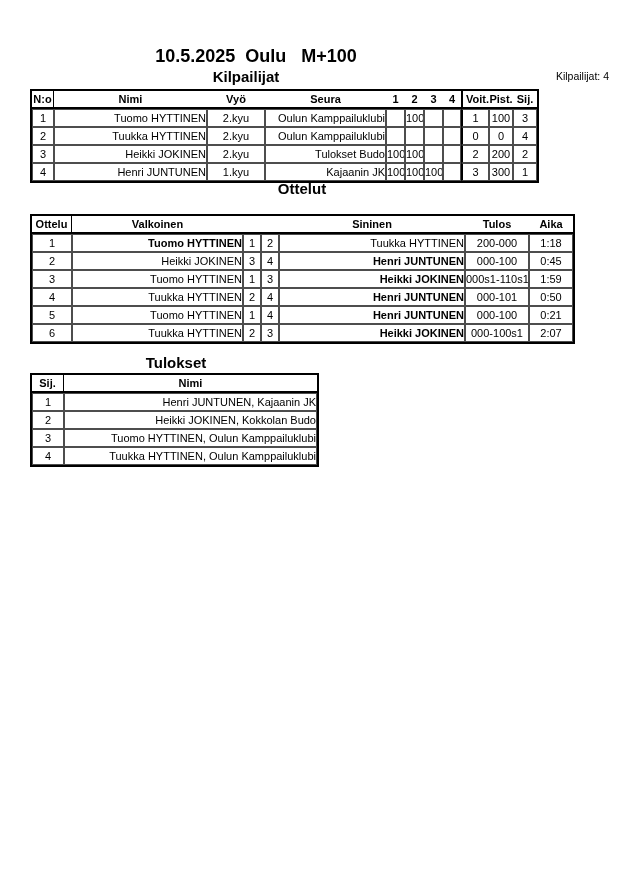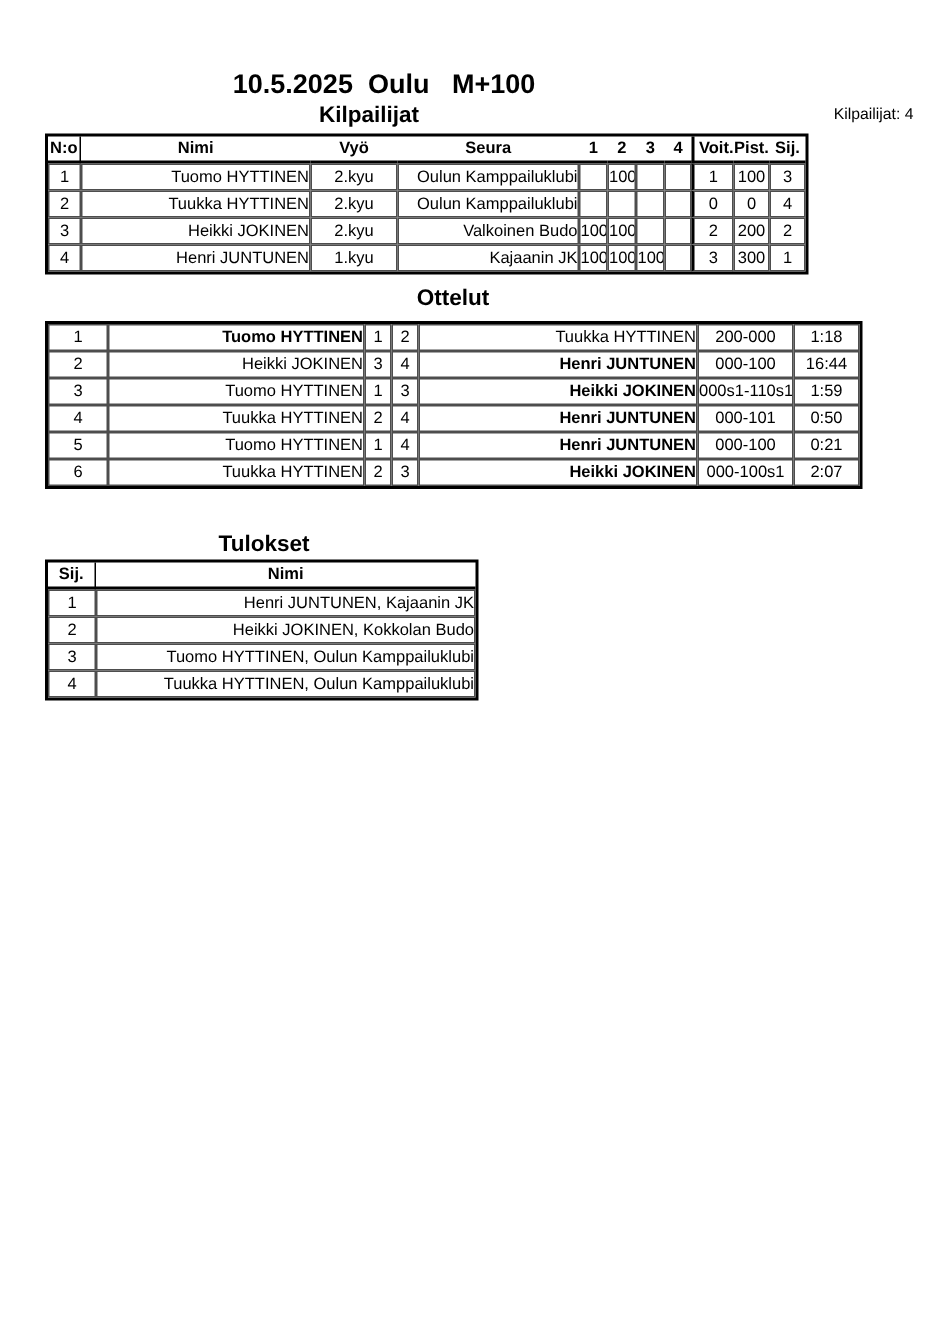--- a/index.html
+++ b/index.html
@@ -15,21 +15,21 @@
     position: absolute; top: 46px; left: 0; width: 500px;
     text-align: center; text-indent: 12px;
     font-size: 18px; font-weight: bold; line-height: 20px;
     white-space: pre;
   }
   .cap {
     position: absolute; transform: translateX(-50%);
     font-size: 15px; font-weight: bold; white-space: nowrap;
   }
   #cap-competitors { left: 246px; top: 68px; }
-  #cap-matches     { left: 302px; top: 190px; }
+  #cap-matches     { left: 302px; top: 180px; }
   #cap-results     { left: 176px; top: 354px; }
   .count-label {
     position: absolute; top: 70px; right: 21px;
     font-size: 10.5px; font-weight: normal;
   }
   table {
     position: absolute;
     border-collapse: separate; border-spacing: 0;
     border: 2px solid #000;
     table-layout: fixed;
@@ -111,21 +111,21 @@
     <td></td>
     <td></td>
     <td class="sep">0</td>
     <td>0</td>
     <td>4</td>
   </tr>
   <tr>
     <td>3</td>
     <td class="name">Heikki JOKINEN</td>
     <td>2.kyu</td>
-    <td class="name">Valkoinen Budo</td>
+    <td class="name">Tulokset Budo</td>
     <td>100</td>
     <td>100</td>
     <td></td>
     <td></td>
     <td class="sep">2</td>
     <td>200</td>
     <td>2</td>
   </tr>
   <tr>
     <td>4</td>
@@ -149,37 +149,46 @@
   <colgroup>
     <col style="width:40px">
       <col style="width:171px">
       <col style="width:18px">
       <col style="width:18px">
     <col style="width:186px">
       <col style="width:64px">
       <col style="width:44px">
   </colgroup>
   <tbody>
+      <tr>
+    <th class="line-r">Ottelu</th>
+    <th>Valkoinen</th>
+    <th></th>
+    <th></th>
+    <th>Sininen</th>
+    <th>Tulos</th>
+    <th>Aika</th>
+  </tr>
   <tr>
     <td>1</td>
     <td class="name win">Tuomo HYTTINEN</td>
     <td>1</td>
     <td>2</td>
     <td class="name">Tuukka HYTTINEN</td>
     <td>200-000</td>
     <td>1:18</td>
   </tr>
   <tr>
     <td>2</td>
     <td class="name">Heikki JOKINEN</td>
     <td>3</td>
     <td>4</td>
     <td class="name win">Henri JUNTUNEN</td>
     <td>000-100</td>
-    <td>16:44</td>
+    <td>0:45</td>
   </tr>
   <tr>
     <td>3</td>
     <td class="name">Tuomo HYTTINEN</td>
     <td>1</td>
     <td>3</td>
     <td class="name win">Heikki JOKINEN</td>
     <td>000s1-110s1</td>
     <td>1:59</td>
   </tr>

